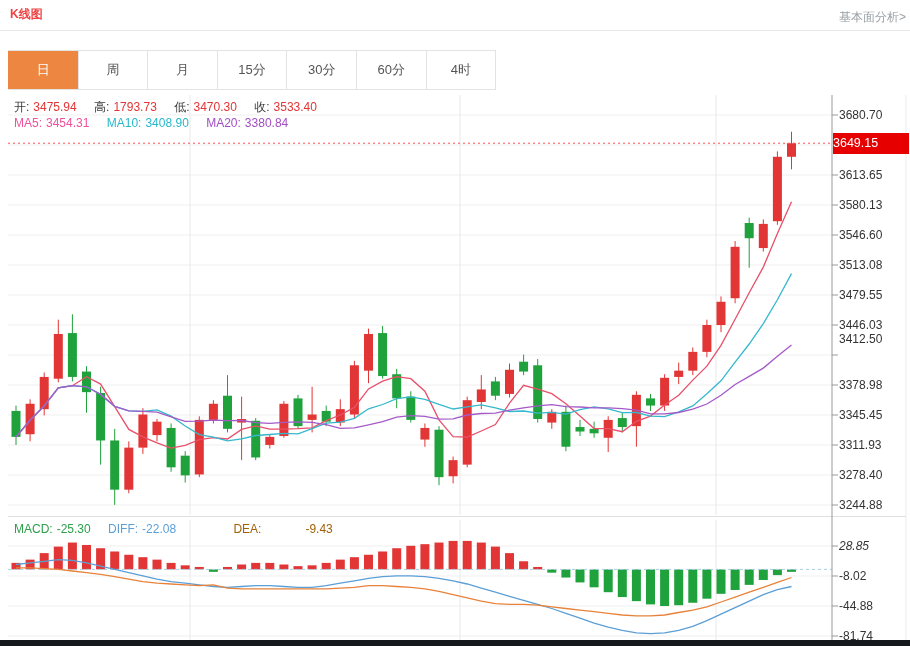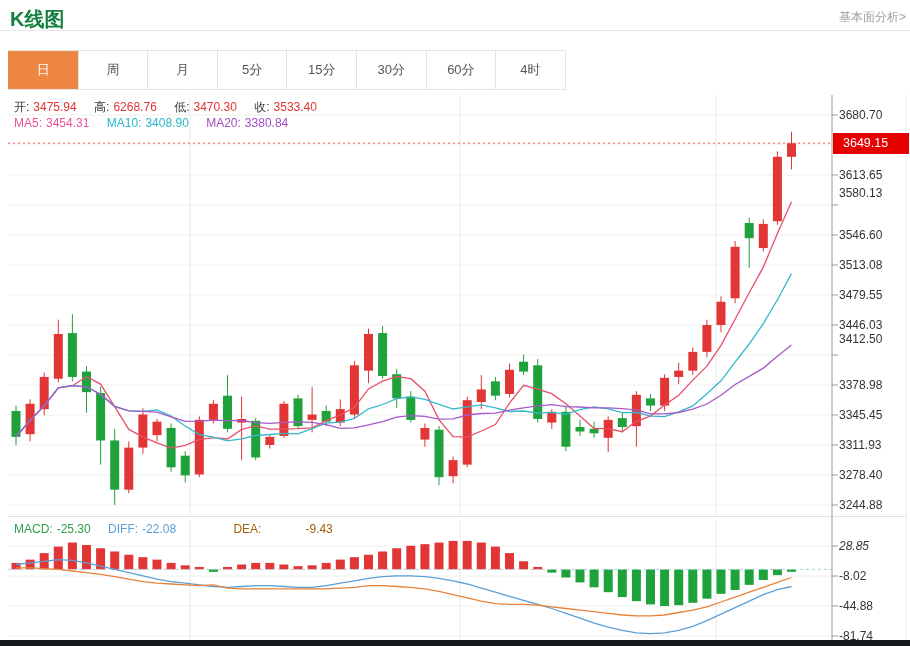--- a/index.html
+++ b/index.html
@@ -1,50 +1,49 @@
 <!DOCTYPE html>
 <html><head>
 <meta charset="utf-8">
 <style>
   html,body{margin:0;padding:0;background:#fff;}
   body{font-family:"Liberation Sans", sans-serif; width:910px; height:646px; position:relative; overflow:hidden;}
   .abs{position:absolute;}
-  #page-title{left:10px;top:6px;font-size:20px;font-weight:bold;color:#15803d;}
+  #page-title{left:10px;top:6px;font-size:12px;font-weight:bold;color:#ef4444;}
   #fund-link{right:4px;top:9px;font-size:12px;color:#9aa0a6;cursor:pointer;margin-left:12px;}
   #title-divider{left:0;top:30px;width:910px;height:1px;background:#e7e7e7;}
   #tabbar{left:8px;top:50px;display:flex;border:1px solid #e3e3e3;border-left:none;height:40px;box-sizing:border-box;}
   .tab{width:69.6px;box-sizing:border-box;border-left:1px solid #e3e3e3;display:flex;align-items:center;justify-content:center;font-size:13px;color:#555;background:#fff;cursor:pointer;}
   .tab.selected{background:#ed8640;color:#fff;border-color:#ed8640;}
   #chart-svg{left:0;top:93px;}
   .info-row{left:14px;font-size:12px;z-index:5;white-space:nowrap;}
   #ohlc-row{top:99px;}
   #ma-row{top:116px;}
   .info-row span{margin-right:4px;}
   .gap{margin-right:14px !important;}
   .lbl{color:#3c3c3c;}
   .val-red{color:#e23535;}
   .ma5{color:#ee519c;text-align:center;} .ma10{color:#29b7cc;} .ma20{color:#a24ec4;}
   #macd-row{top:522px;}
   .macd-l{color:#2ca04a;} .diff-l{color:#5c9fd6;} .dea-l{color:#a16207;margin-left:40px;}
   .axis-label{position:absolute;left:839px;font-size:12px;color:#333;height:15px;line-height:15px;}
-  #price-tag{left:833px;top:133px;width:76px;height:21px;background:#e60000;color:#fff;font-size:12.5px;line-height:21px;padding-left:10px;box-sizing:border-box;z-index:6;}
+  #price-tag{left:833px;top:133px;width:76px;height:21px;background:#e60000;color:#fff;font-size:12.5px;line-height:21px;padding-left:0;box-sizing:border-box;z-index:6;}
   #bottom-bar{left:0;top:640px;width:910px;height:6px;background:#15181d;}
 </style>
 </head>
 <body>
 
 <div class="abs" id="page-title">K线图</div>
 <div class="abs" id="fund-link">基本面分析&gt;</div>
 <div class="abs" id="title-divider"></div>
 
 <div class="abs" id="tabbar">
   <div class="tab selected">日</div>
   <div class="tab">周</div>
   <div class="tab">月</div>
-  <div class="tab">5分</div>
   <div class="tab">15分</div>
   <div class="tab">30分</div>
   <div class="tab">60分</div>
   <div class="tab">4时</div>
 </div>
 
 <svg class="abs" id="chart-svg" width="910" height="553">
     <line x1="8" y1="22" x2="832" y2="22" stroke="#efefef" stroke-width="1"></line>
     <line x1="8" y1="52" x2="832" y2="52" stroke="#efefef" stroke-width="1"></line>
     <line x1="8" y1="82" x2="832" y2="82" stroke="#efefef" stroke-width="1"></line>
@@ -261,21 +260,21 @@
     <line x1="832" y1="382" x2="838" y2="382" stroke="#999999" stroke-width="1"></line>
     <line x1="832" y1="412" x2="838" y2="412" stroke="#999999" stroke-width="1"></line>
     <line x1="832" y1="453" x2="838" y2="453" stroke="#999999" stroke-width="1"></line>
     <line x1="832" y1="483" x2="838" y2="483" stroke="#999999" stroke-width="1"></line>
     <line x1="832" y1="513" x2="838" y2="513" stroke="#999999" stroke-width="1"></line>
     <line x1="832" y1="543" x2="838" y2="543" stroke="#999999" stroke-width="1"></line>
   </svg>
 
 <div class="abs info-row" id="ohlc-row">
   <span class="lbl">开:</span><span class="val-red gap">3475.94</span>
-  <span class="lbl">高:</span><span class="val-red gap">6268.76</span>
+  <span class="lbl">高:</span><span class="val-red gap">1793.73</span>
   <span class="lbl">低:</span><span class="val-red gap">3470.30</span>
   <span class="lbl">收:</span><span class="val-red">3533.40</span>
 </div>
 
 <div class="abs info-row" id="ma-row">
   <span class="ma5">MA5:</span><span class="ma5 gap">3454.31</span>
   <span class="ma10">MA10:</span><span class="ma10 gap">3408.90</span>
   <span class="ma20">MA20:</span><span class="ma20">3380.84</span>
 </div>
 
@@ -283,21 +282,21 @@
   <span class="macd-l">MACD:</span><span class="macd-l gap">-25.30</span>
   <span class="diff-l">DIFF:</span><span class="diff-l gap">-22.08</span>
   <span class="dea-l">DEA:</span><span class="dea-l">-9.43</span>
 </div>
 
 <div class="abs" id="price-tag">3649.15</div>
 
 <div id="axis-labels">
     <div class="axis-label" style="top: 108px;">3680.70</div>
     <div class="axis-label" style="top: 168px;">3613.65</div>
-    <div class="axis-label" style="top: 186px;">3580.13</div>
+    <div class="axis-label" style="top: 198px;">3580.13</div>
     <div class="axis-label" style="top: 228px;">3546.60</div>
     <div class="axis-label" style="top: 258px;">3513.08</div>
     <div class="axis-label" style="top: 288px;">3479.55</div>
     <div class="axis-label" style="top: 318px;">3446.03</div>
     <div class="axis-label" style="top: 332px; text-align: center;">3412.50</div>
     <div class="axis-label" style="top: 378px;">3378.98</div>
     <div class="axis-label" style="top: 408px;">3345.45</div>
     <div class="axis-label" style="top: 438px;">3311.93</div>
     <div class="axis-label" style="top: 468px;">3278.40</div>
     <div class="axis-label" style="top: 498px;">3244.88</div>

